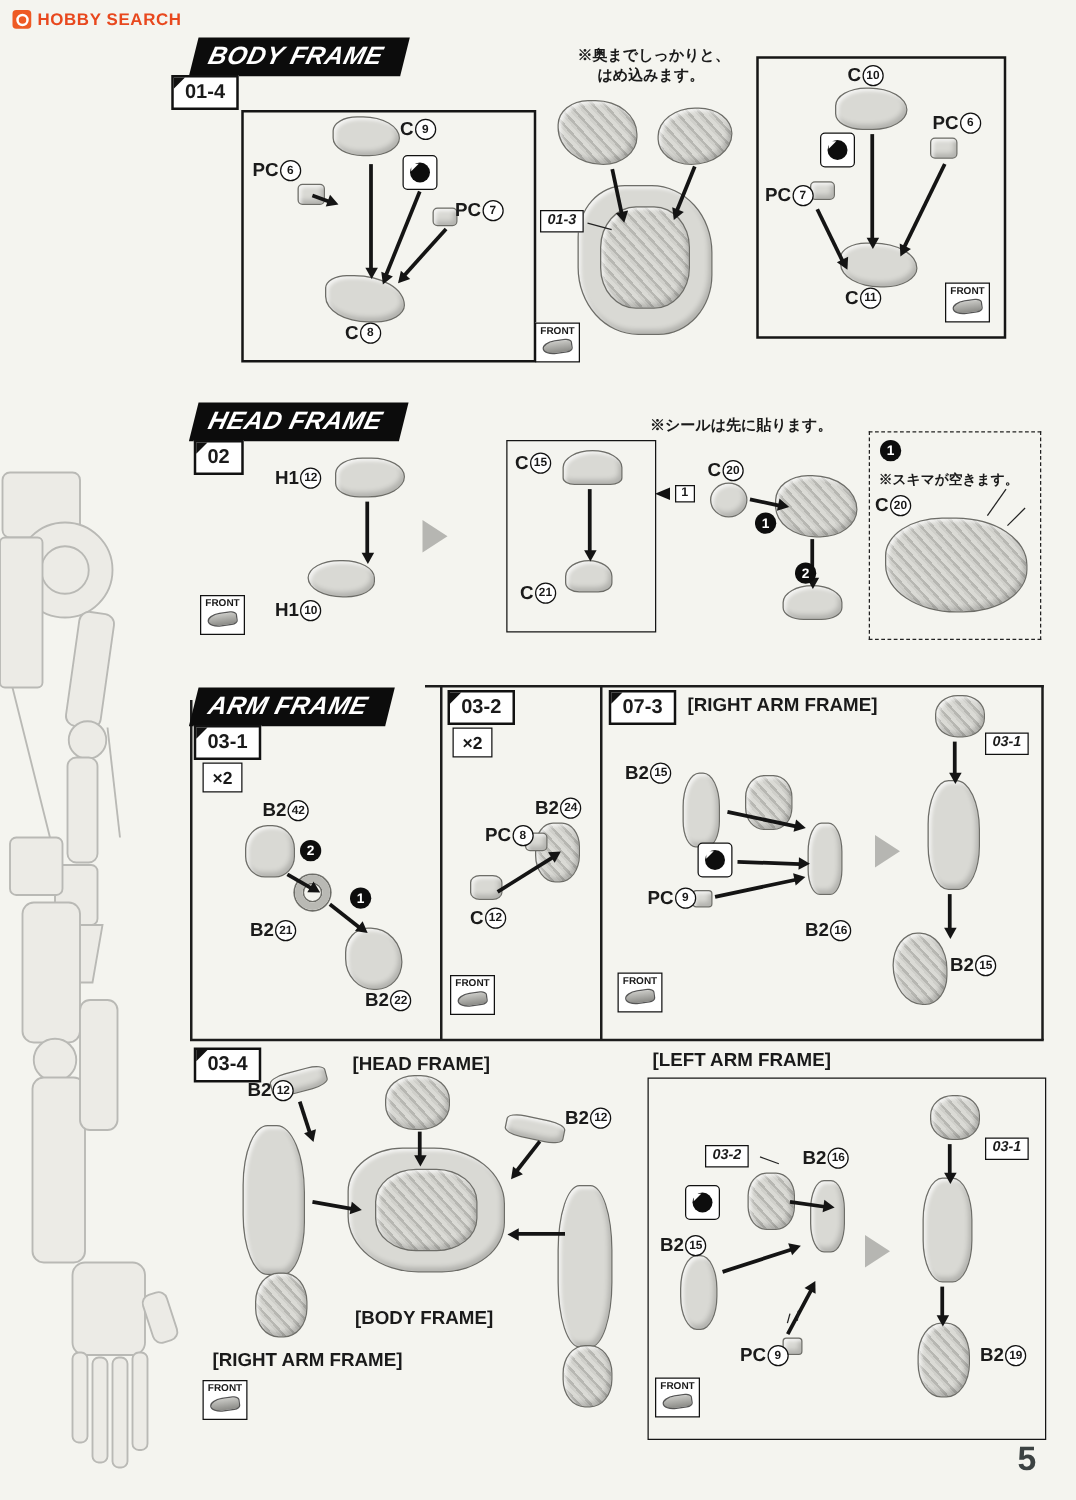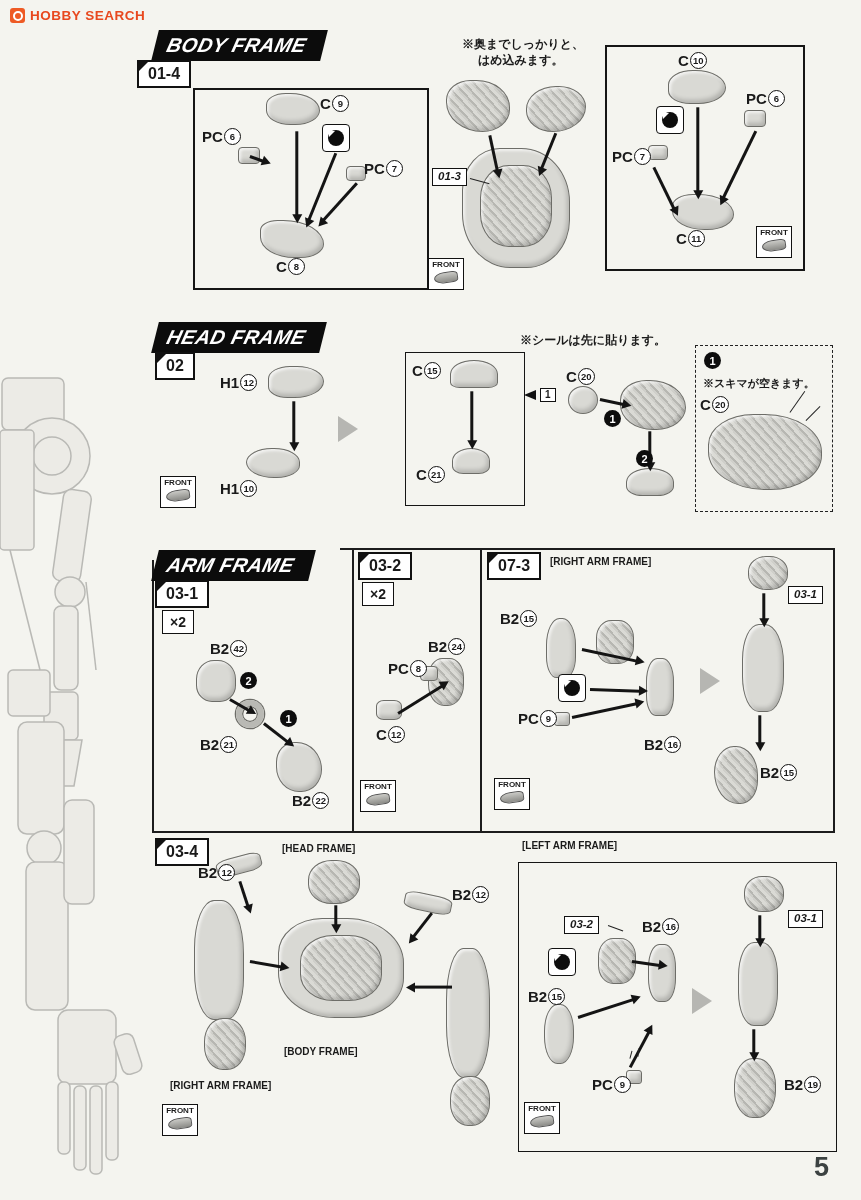--- a/index.html
+++ b/index.html
@@ -19,21 +19,21 @@
   .panel{position:absolute;border:2px solid #151515;z-index:2;}
   .dashedp{border:1.6px dashed #222;}
   
   .plab{position:absolute;white-space:nowrap;display:flex;align-items:center;gap:1px;z-index:4;}
   .pp{font-weight:bold;font-size:15px;}
   .pn{display:inline-flex;align-items:center;justify-content:center;width:15px;height:15px;
       border:1.5px solid #111;border-radius:50%;font-size:9.5px;font-weight:bold;background:#fff;}
   .bn{position:absolute;display:flex;align-items:center;justify-content:center;width:17px;height:17px;
       background:#0d0d0d;color:#fff;border-radius:50%;font-size:11px;font-weight:bold;z-index:5;}
   .note{position:absolute;font-size:12px;font-weight:bold;white-space:nowrap;z-index:4;text-align:center;}
-  .cap{position:absolute;font-weight:bold;font-size:10px;white-space:nowrap;z-index:4;}
+  .cap{position:absolute;font-weight:bold;font-size:15px;white-space:nowrap;z-index:4;}
   .front{position:absolute;width:36px;height:32px;background:#fff;border:1.2px solid #111;
          display:flex;flex-direction:column;align-items:center;padding-top:2px;box-sizing:border-box;z-index:4;}
   .front .ft{font-size:8px;font-weight:bold;line-height:1;}
   .front .shoe{width:22px;height:9px;margin-top:3px;background:linear-gradient(180deg,#c9c9c5,#8b8b87);
          border:1px solid #555;border-radius:60% 30% 30% 60%/70% 40% 40% 70%;transform:rotate(-8deg);}
   .qty{position:absolute;background:#fff;border:1.8px solid #111;font-weight:bold;font-size:14px;
        padding:4px 7px;line-height:1;z-index:4;}
   
   .pt{position:absolute;background:#d9d9d4;border:1.3px solid #6d6d68;z-index:2;
       box-shadow:inset 2px 2px 3px rgba(255,255,255,.7),inset -2px -3px 4px rgba(0,0,0,.18);}

